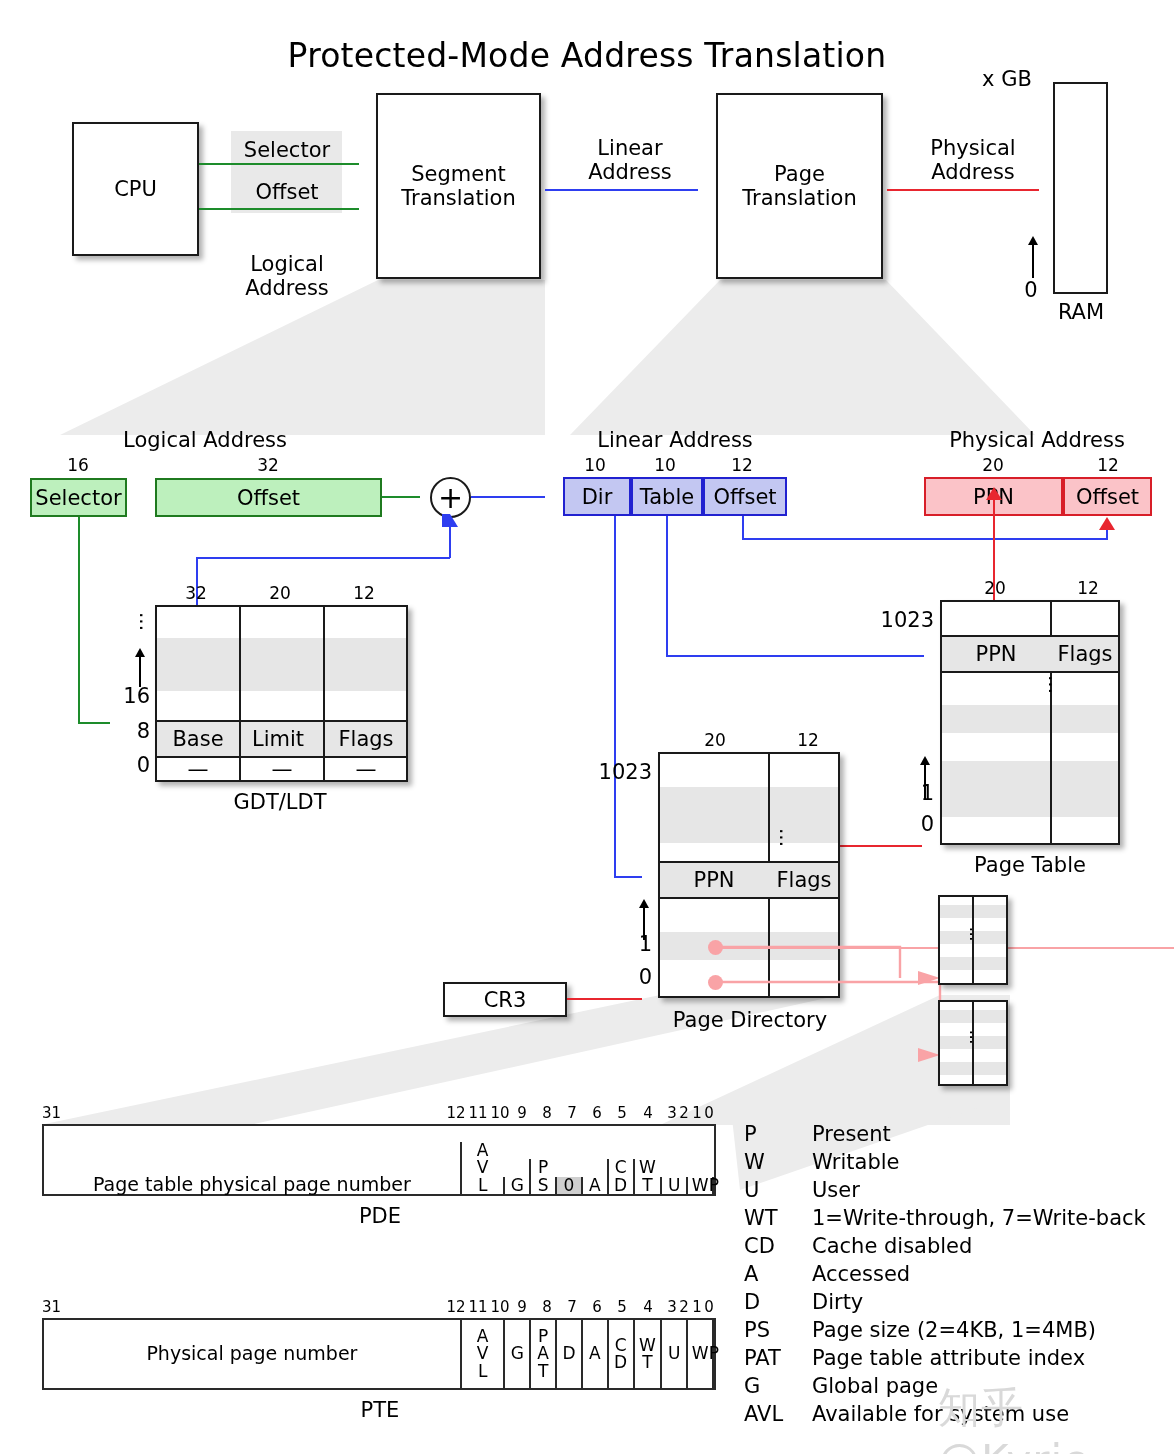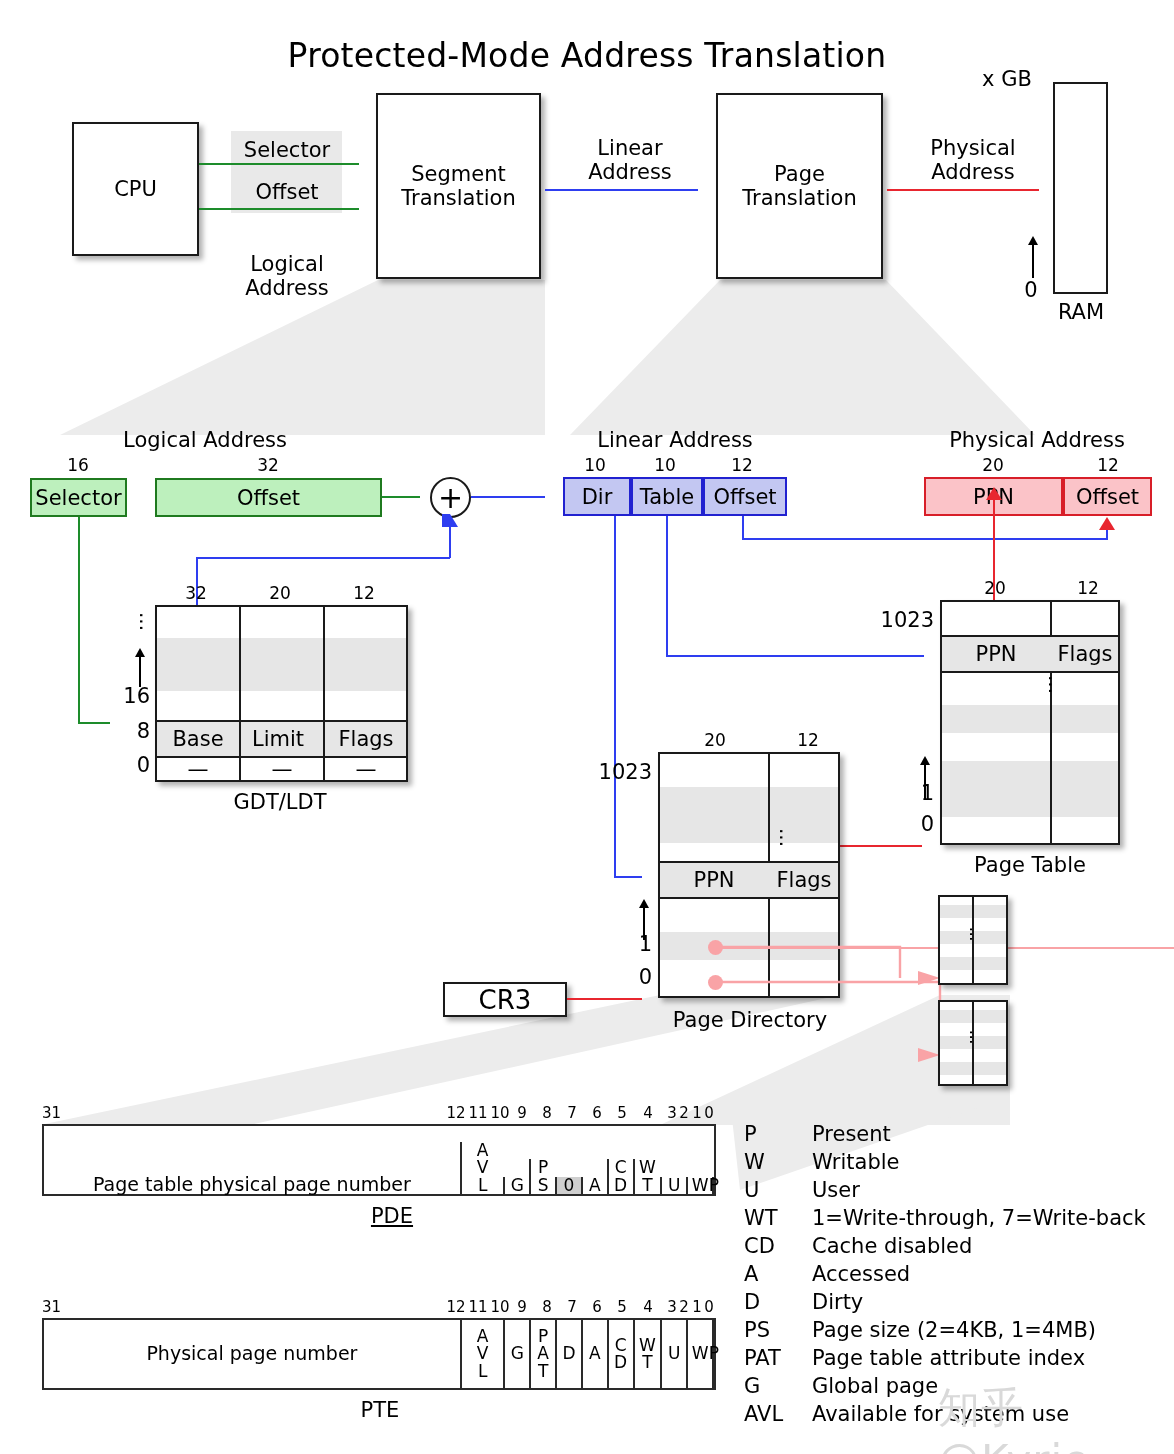--- a/index.html
+++ b/index.html
@@ -317,21 +317,21 @@
   <div class="abs lbl-tiny" style="left:685px;top:730px;width:60px;font-size:17px;">20</div>
   <div class="abs lbl-tiny" style="left:778px;top:730px;width:60px;font-size:17px;">12</div>
   <div class="abs" style="left:574px;top:760px;width:78px;font-size:21px;text-align:right;">1023</div>
   <div class="abs axis-line" style="left:643px;top:908px;height:32px;"></div>
   <div class="abs axis-head" style="left:639px;top:899px;"></div>
   <div class="abs" style="left:614px;top:932px;width:38px;font-size:21px;text-align:right;">1</div>
   <div class="abs" style="left:614px;top:965px;width:38px;font-size:21px;text-align:right;">0</div>
   <div class="abs caption" style="left:668px;top:1008px;width:164px;">Page Directory</div>
 
   <div class="abs box" style="left:443px;top:982px;width:124px;height:35px;">
-    <span style="font-size:26px;">CR3</span>
+    <span style="font-size:21px;">CR3</span>
   </div>
   <div class="abs hline r" style="left:567px;top:998px;width:75px;"></div>
   <div class="abs arrowR r-ar" style="left:640px;top:991px;border-left-width:14px;"></div>
 
   <div class="abs dot rl" style="left:708px;top:940px;width:15px;height:15px;"></div>
   <div class="abs hline rl" style="left:716px;top:947px;width:490px;"></div>
   <div class="abs vline rl" style="left:1204px;top:947px;height:0px;"></div>
   <div class="abs dot rl" style="left:708px;top:975px;width:15px;height:15px;"></div>
 
   <svg class="abs" style="left:700px;top:930px;width:340px;height:160px;">
@@ -384,21 +384,21 @@
     <div class="bitcell shade" style="width:26px;">0</div>
     <div class="bitcell" style="width:26px;">A</div>
     <div class="bitcell" style="width:26px;">C
 D</div>
     <div class="bitcell" style="width:28px;">W
 T</div>
     <div class="bitcell" style="width:26px;">U</div>
     <div class="bitcell" style="width:26px;">W</div>
     <div class="bitcell" style="width:0;flex:1;">P</div>
   </div>
-  <div class="abs caption" style="left:312px;top:1204px;width:160px;text-decoration:underline;">PDE</div>
+  <div class="abs caption" style="left:300px;top:1204px;width:160px;">PDE</div>
 
   <div class="abs" style="left:42px;top:1298px;width:30px;font-size:15px;">31</div>
   <div class="abs" id="pte-ticks" style="left:0;top:1298px;width:1174px;height:20px;">
       <div class="bittick" style="left: 445px; top: 0px; width: 22px;">12</div>
       <div class="bittick" style="left: 467px; top: 0px; width: 22px;">11</div>
       <div class="bittick" style="left: 489px; top: 0px; width: 22px;">10</div>
       <div class="bittick" style="left: 511px; top: 0px; width: 22px;">9</div>
       <div class="bittick" style="left: 536px; top: 0px; width: 22px;">8</div>
       <div class="bittick" style="left: 561px; top: 0px; width: 22px;">7</div>
       <div class="bittick" style="left: 586px; top: 0px; width: 22px;">6</div>

